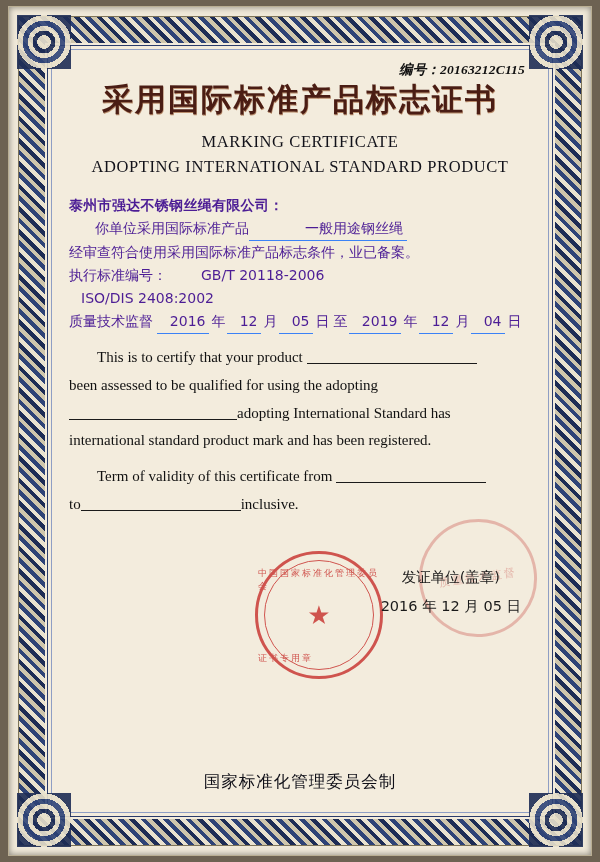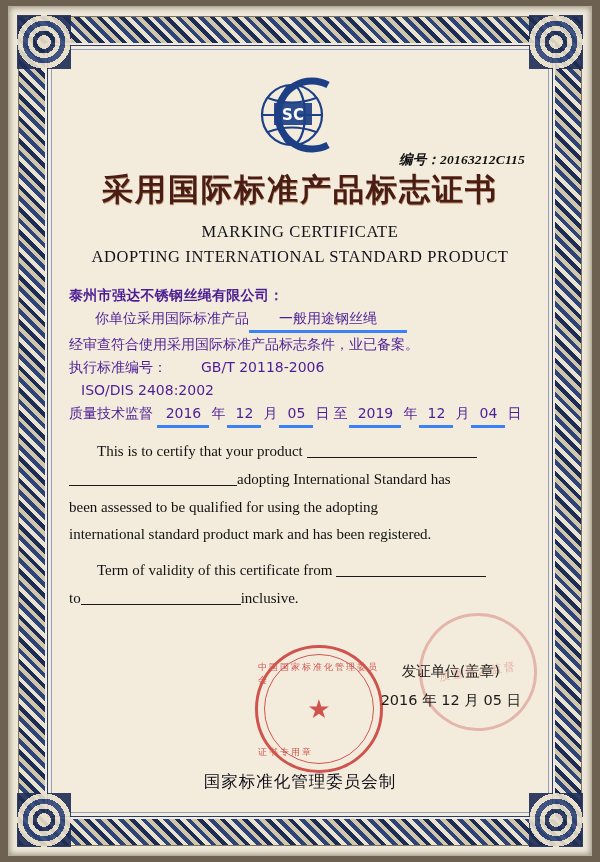--- a/index.html
+++ b/index.html
@@ -151,22 +151,22 @@
   }
   .cn-line {
     font-family: "DejaVu Sans", "Liberation Sans", sans-serif;
     font-size: 14px;
     white-space: nowrap;
   }
   .cn-line.company { font-weight: bold; letter-spacing: .3px; }
   .indent { padding-left: 26px; }
   .ul {
     display: inline-block;
-    border-bottom: 3px solid #3b82f6;
-    text-align: center;
+    border-bottom: 1px solid #3b82f6;
+    text-align: right;
     padding: 0 4px;
   }
   .ul-blank {
     display: inline-block;
     border-bottom: 1px solid #1a1a1a;
     height: 1em;
     vertical-align: -2px;
   }
   .lbl-sp { display:inline-block; padding: 0 2px; }
 
@@ -276,36 +276,20 @@
     <div class="ornate"></div>
     <div class="ornate-inner-line"></div>
     <div class="ornate-inner-line2"></div>
     <div class="corner tl"></div>
     <div class="corner tr"></div>
     <div class="corner bl"></div>
     <div class="corner br"></div>
 
     <div class="content">
 
-      <div class="logo-wrap">
-        <span class="logo">
-          <svg width="128" height="76" viewBox="0 0 128 76">
-            <g fill="none" stroke="#1c3f86" stroke-width="2.2">
-              <circle cx="56" cy="38" r="30"></circle>
-              <ellipse cx="56" cy="38" rx="13" ry="30"></ellipse>
-              <line x1="26" y1="38" x2="86" y2="38"></line>
-              <path d="M32 21 q24 9 48 0"></path>
-              <path d="M32 55 q24 -9 48 0"></path>
-            </g>
-            <path d="M92 8 a34 34 0 1 0 0 60" fill="none" stroke="#1c3f86" stroke-width="7"></path>
-            <rect x="38" y="26" width="38" height="22" fill="#1c3f86" opacity="0.92"></rect>
-            <text x="57" y="43" font-family="DejaVu Sans, sans-serif" font-size="15" font-weight="bold" fill="#ffffff" text-anchor="middle">SC</text>
-          </svg>
-        </span>
-      </div>
 
       <div class="serial">
         <span>编号：</span><span>20163212C115</span>
       </div>
 
       <div class="title-cn">采用国际标准产品标志证书</div>
       <div class="title-en">
         <div>MARKING CERTIFICATE</div>
         <div>ADOPTING INTERNATIONAL STANDARD PRODUCT</div>
       </div>
@@ -333,24 +317,24 @@
           <span>质量技术监督</span>
           <span class="ul" style="min-width:44px">2016</span><span class="lbl-sp">年</span><span class="ul" style="min-width:26px">12</span><span class="lbl-sp">月</span><span class="ul" style="min-width:26px">05</span><span class="lbl-sp">日</span><span class="lbl-sp">至</span><span class="ul" style="min-width:44px">2019</span><span class="lbl-sp">年</span><span class="ul" style="min-width:26px">12</span><span class="lbl-sp">月</span><span class="ul" style="min-width:26px">04</span><span class="lbl-sp">日</span>
         </div>
       </div>
 
       <div class="en-para">
         <p class="p-indent">
           <span>This is to certify that your product</span>
           <span class="ul-blank" style="width:170px"></span>
         </p>
+        <p>been assessed to be qualified for using the adopting</p>
         <p>
           <span class="ul-blank" style="width:168px"></span><span>adopting International Standard has</span>
         </p>
-        <p>been assessed to be qualified for using the adopting</p>
         <p>international standard product mark and has been registered.</p>
         <p class="p-indent" style="margin-top:8px">
           <span>Term of validity of this certificate from</span>
           <span class="ul-blank" style="width:150px"></span>
         </p>
         <p>
           <span>to</span><span class="ul-blank" style="width:160px"></span><span>inclusive.</span>
         </p>
       </div>
 

